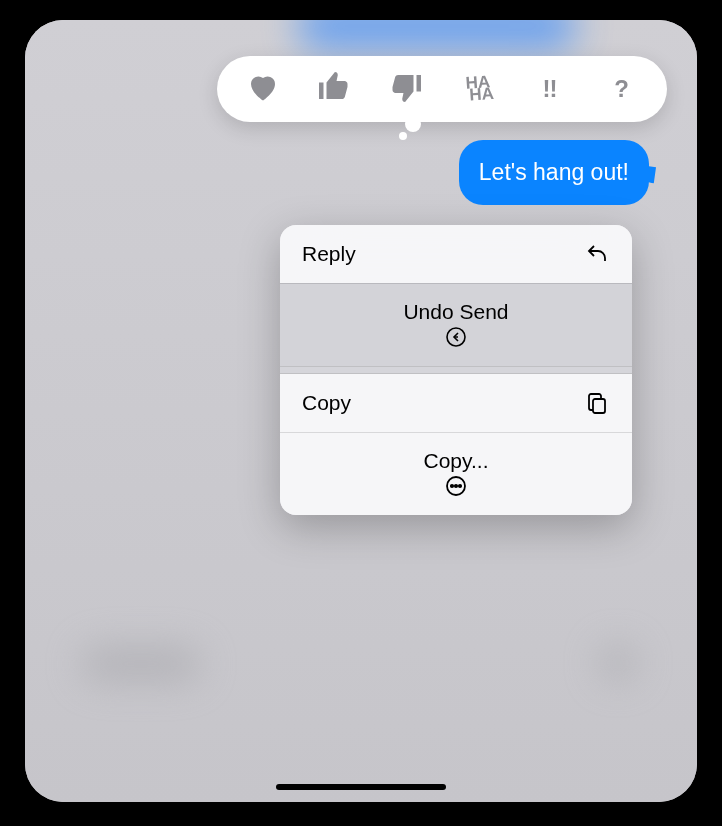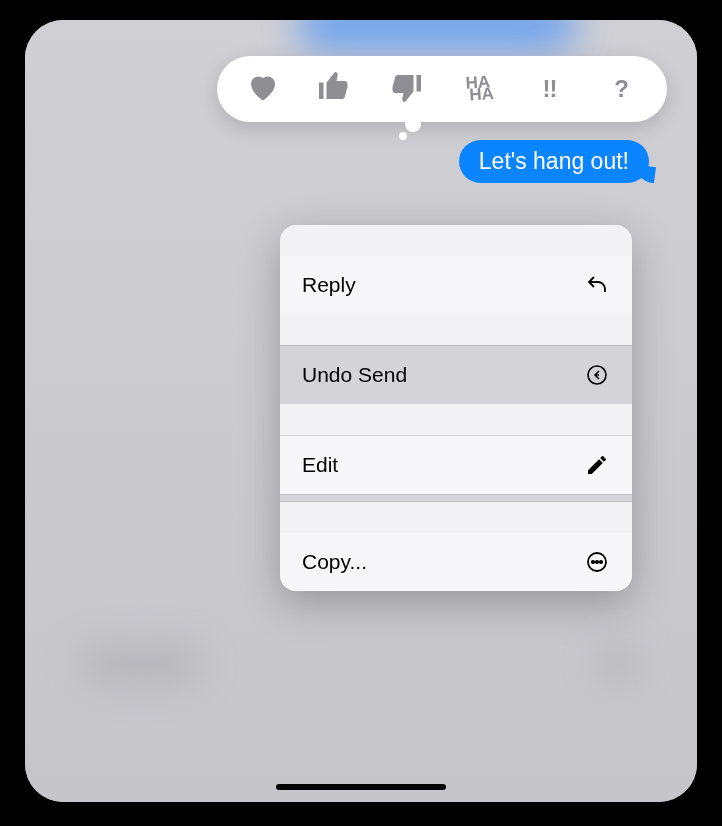--- a/index.html
+++ b/index.html
@@ -133,21 +133,21 @@
       align-items: center;
     }
     
     .message-bubble {
       position: absolute;
       top: 120px;
       right: 48px;
       background: #0a84ff;
       color: #fff;
       font-size: 23px;
-      padding: 8px 20px;
+      padding: 19px 20px;
       border-radius: 24px;
       font-weight: 400;
     }
     .bubble-tail {
       position: absolute;
       top: 146px;
       right: 42px;
       width: 18px;
       height: 16px;
       background: #0a84ff;
@@ -168,24 +168,24 @@
     }
     .menu-item {
       display: flex;
       align-items: center;
       justify-content: space-between;
       padding: 16px 22px;
       font-size: 21px;
       color: #000;
       cursor: pointer;
       background: rgba(249,249,251,0.5);
-      margin-top: 31px;
     }
     .menu-item + .menu-item {
       border-top: 0.5px solid rgba(0,0,0,0.12);
+      flex-direction: column;
     }
     .menu-item.highlighted {
       background: rgba(205,205,210,0.85);
     }
     .menu-separator {
       height: 8px;
       background: rgba(190,190,195,0.55);
       border-top: 0.5px solid rgba(0,0,0,0.10);
       border-bottom: 0.5px solid rgba(0,0,0,0.10);
     }
@@ -280,29 +280,30 @@
       <div class="menu-item highlighted">
         <span>Undo Send</span>
         <span class="menu-icon">
           <svg viewBox="0 0 24 24" fill="none" stroke="#000" stroke-width="1.6">
               <circle cx="12" cy="12" r="9"></circle>
               <path d="M14 8l-4 4 4 4"></path>
               <path d="M10 12h4a3 3 0 0 1 0 0"></path>
             </svg>
         </span>
       </div>
+      <div class="menu-separator"></div>
       <div class="menu-item">
-        <span>Edit</span>
+        <span>Copy</span>
         <span class="menu-icon">
-          <svg viewBox="0 0 24 24" fill="#000">
-              <path d="M3 17.25V21h3.75L17.8 9.94l-3.75-3.75L3 17.25zM20.7 7.04a1 1 0 0 0 0-1.41l-2.34-2.34a1 1 0 0 0-1.41 0l-1.83 1.83 3.75 3.75 1.83-1.83z"></path>
-            </svg>
-        </span>
-      </div>
-      <div class="menu-separator"></div>
+          <svg viewBox="0 0 24 24" fill="none" stroke="#000" stroke-width="1.8">
+              <rect x="8" y="8" width="12" height="14" rx="2"></rect>
+              <path d="M16 8V5a2 2 0 0 0-2-2H6a2 2 0 0 0-2 2v12a2 2 0 0 0 2 2h2"></path>
+            </svg>
+        </span>
+      </div>
       <div class="menu-item">
         <span>Copy...</span>
         <span class="menu-icon">
           <svg viewBox="0 0 24 24" fill="none" stroke="#000" stroke-width="1.8">
               <circle cx="12" cy="12" r="9"></circle>
               <circle cx="8" cy="12" r="1.2" fill="#000"></circle>
               <circle cx="12" cy="12" r="1.2" fill="#000"></circle>
               <circle cx="16" cy="12" r="1.2" fill="#000"></circle>
             </svg>
         </span>

